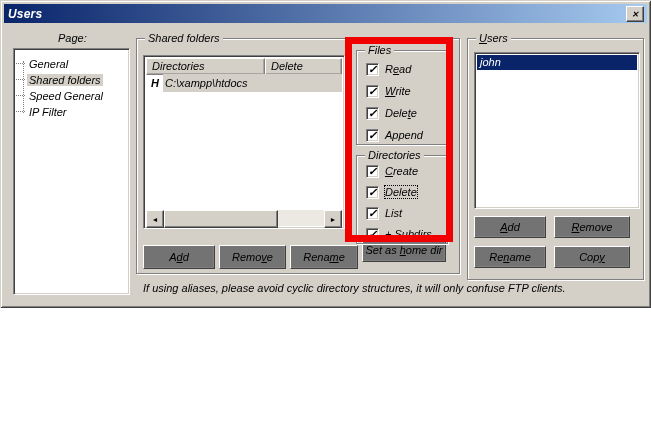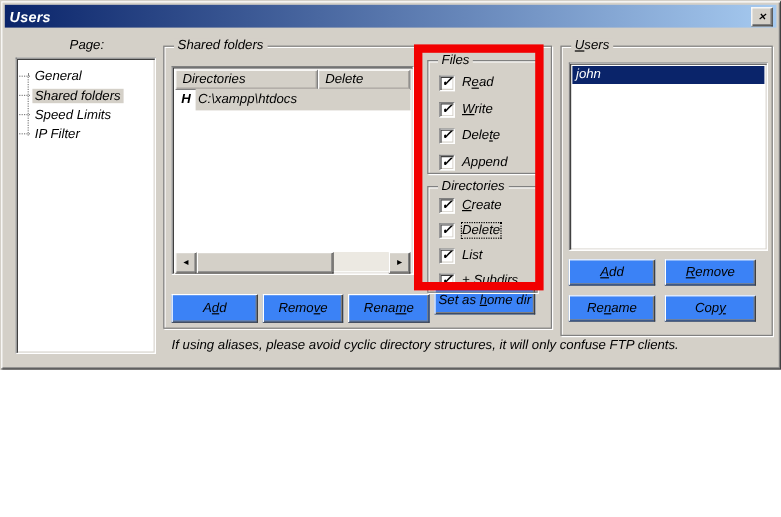--- a/index.html
+++ b/index.html
@@ -12,21 +12,21 @@
   .title-text{color:#fff;font-weight:bold;font-size:12px;padding-left:4px;letter-spacing:0.2px;}
   .close-btn{position:absolute;right:3px;top:2px;width:16px;height:14px;background:#d4d0c8;
     border:1px solid;border-color:#ffffff #404040 #404040 #ffffff;box-shadow:inset -1px -1px 0 #808080;
     display:flex;align-items:center;justify-content:center;font-size:8px;font-weight:bold;color:#000;}
   .label{position:absolute;}
   .sunken{background:#fff;border:1px solid;border-color:#808080 #ffffff #ffffff #808080;
     box-shadow:inset 1px 1px 0 #404040, inset -1px -1px 0 #d4d0c8;}
   .grp{position:absolute;border:1px solid #808080;
     box-shadow:1px 1px 0 #ffffff, inset 1px 1px 0 #ffffff;}
   .cap{position:absolute;top:-7px;left:8px;background:#d4d0c8;padding:0 3px;line-height:12px;}
-  .btn{position:absolute;background:#3b82f6;border:1px solid;border-color:#ffffff #404040 #404040 #ffffff;
+  .btn{position:absolute;background:#737373;border:1px solid;border-color:#ffffff #404040 #404040 #ffffff;
     box-shadow:inset -1px -1px 0 #808080;display:flex;align-items:center;justify-content:center;}
   .u{text-decoration:underline;}
   
   .tree{position:absolute;left:13px;top:48px;width:115px;height:245px;}
   .vline{position:absolute;left:9px;top:12px;height:52px;border-left:1px dotted #808080;}
   .tree-item{position:absolute;left:2px;display:flex;align-items:center;height:15px;}
   .dash{width:9px;border-top:1px dotted #808080;margin-right:2px;}
   .tree-label{padding:0 2px;white-space:nowrap;}
   .tree-label.sel{background:#d4d0c8;}
   
@@ -85,21 +85,21 @@
     <div class="tree-item" style="top:7px;">
       <span class="dash"></span>
       <span class="tree-label">General</span>
     </div>
     <div class="tree-item" style="top:23px;">
       <span class="dash"></span>
       <span class="tree-label sel">Shared folders</span>
     </div>
     <div class="tree-item" style="top:39px;">
       <span class="dash"></span>
-      <span class="tree-label">Speed Limits</span>
+      <span class="tree-label">Speed General</span>
     </div>
     <div class="tree-item" style="top:55px;">
       <span class="dash"></span>
       <span class="tree-label">IP Filter</span>
     </div>
   </div>
 
   <div class="grp" style="left:136px;top:38px;width:322px;height:234px;">
     <span class="cap">Shared folders</span>
   </div>

